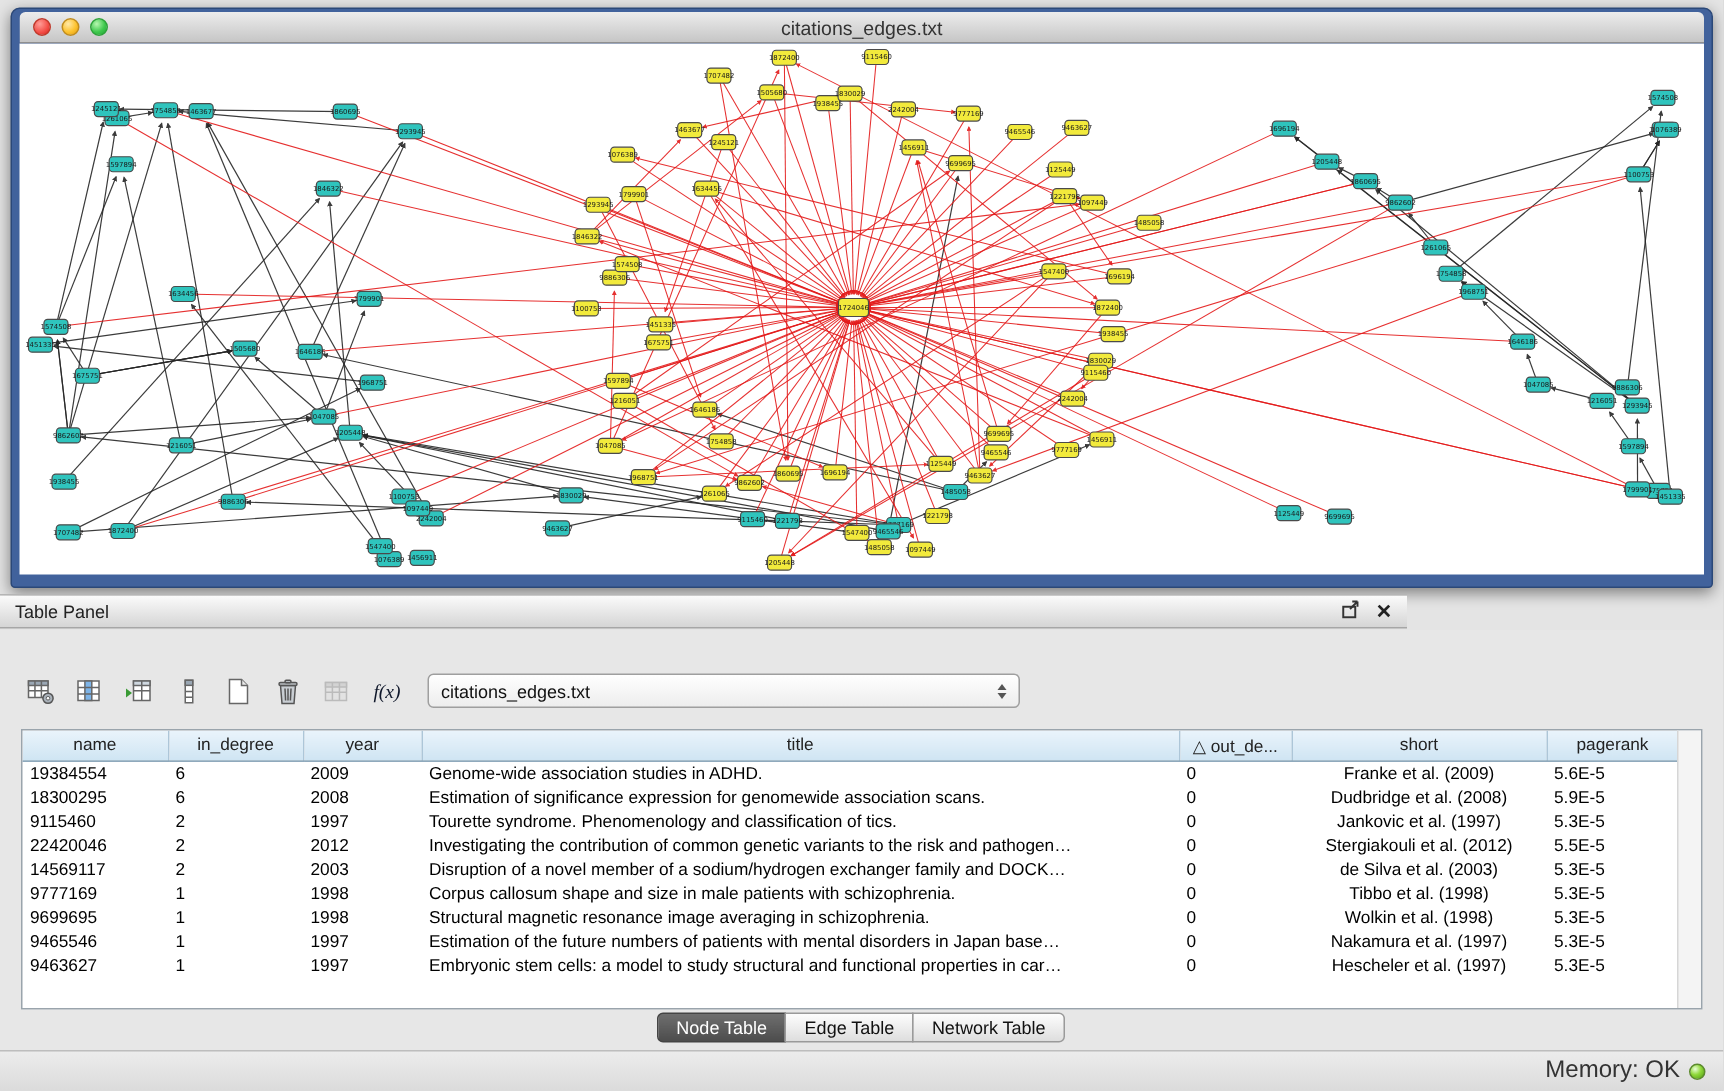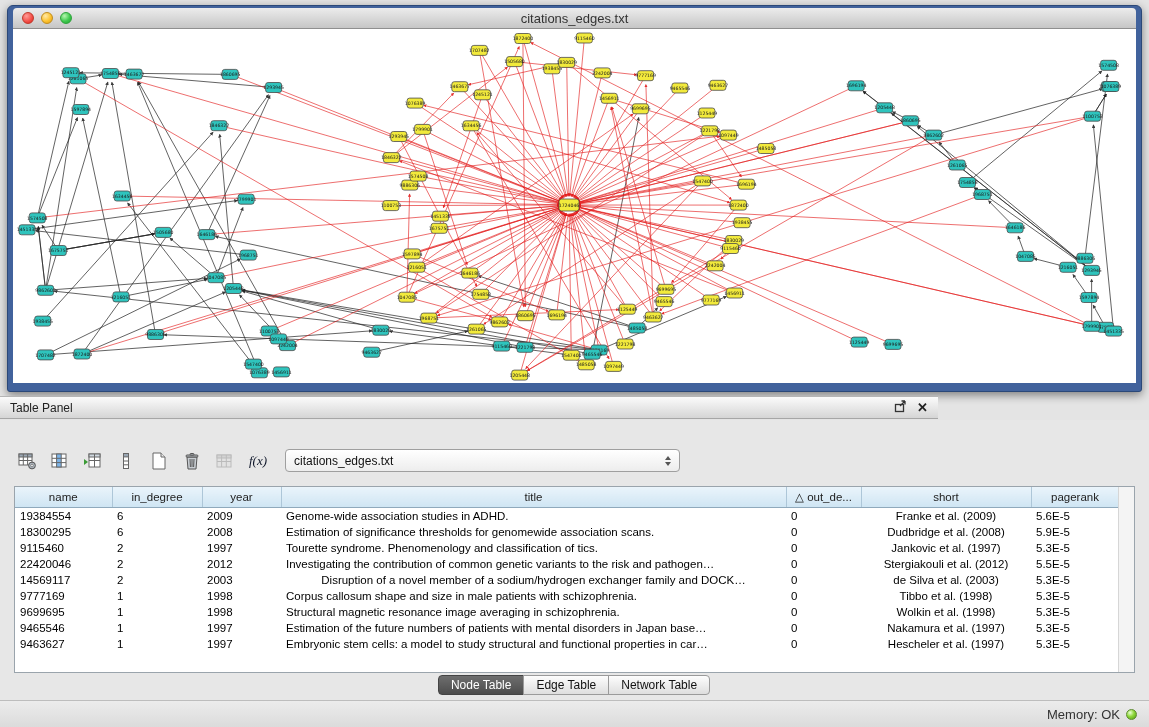--- a/index.html
+++ b/index.html
@@ -60,21 +60,21 @@
   .tabs { position:absolute; left:0; right:0; top:675px; display:flex; justify-content:center; }
   .tab { font-size:12px; padding:2px 12px; border:1px solid #9a9a9a; margin-left:-1px;
       background:linear-gradient(#fdfdfd,#dedede); color:#111; }
   .tab:first-child { border-radius:4px 0 0 4px;text-align:center; }
   .tab:last-child { border-radius:0 4px 4px 0; }
   .tab.active { background:linear-gradient(#6e6e6e,#4d4d4d); color:#fff; border-color:#444; }
 
   .statusbar { position:absolute; left:0; bottom:0; width:1149px; height:27px;
       background:linear-gradient(#ececec,#dbdbdb); border-top:1px solid #bdbdbd;
       display:flex; align-items:center; justify-content:flex-end; gap:6px; padding:0 12px;
-      font-size:13px; color:#333; }
+      font-size:16px; color:#333; }
   .led { width:11px; height:11px; border-radius:50%;
       background:radial-gradient(circle at 35% 30%, #eaffd8, #8fd83a 45%, #4f9a12);
       border:1px solid #5c8a2e; }
 </style>
 </head>
 <body>
 
 <div class="app">
 
   <div class="network-window">
@@ -863,21 +863,21 @@
             <td style="text-align: left;">2009</td>
             <td style="text-align: left;">Genome-wide association studies in ADHD.</td>
             <td style="text-align: left;">0</td>
             <td style="text-align: center;">Franke et al. (2009)</td>
             <td style="text-align: left; margin-top: 43px;">5.6E-5</td>
           </tr>
           <tr>
             <td style="text-align: left;">18300295</td>
             <td style="text-align: left;">6</td>
             <td style="text-align: left;">2008</td>
-            <td style="text-align: left;">Estimation of significance thresholds for genomewide association scans.</td>
+            <td style="text-align: left;">Estimation of significance expression for genomewide association scans.</td>
             <td style="text-align: left;">0</td>
             <td style="text-align: center;">Dudbridge et al. (2008)</td>
             <td style="text-align: left;">5.9E-5</td>
           </tr>
           <tr>
             <td style="text-align: left;">9115460</td>
             <td style="text-align: left;">2</td>
             <td style="text-align: left;">1997</td>
             <td style="text-align: left;">Tourette syndrome. Phenomenology and classification of tics.</td>
             <td style="text-align: left;">0</td>
@@ -890,21 +890,21 @@
             <td style="text-align: left;">2012</td>
             <td style="text-align: left;">Investigating the contribution of common genetic variants to the risk and pathogen…</td>
             <td style="text-align: left;">0</td>
             <td style="text-align: center;">Stergiakouli et al. (2012)</td>
             <td style="text-align: left;">5.5E-5</td>
           </tr>
           <tr>
             <td style="text-align: left;">14569117</td>
             <td style="text-align: left;">2</td>
             <td style="text-align: left;">2003</td>
-            <td style="text-align: center;">Disruption of a novel member of a sodium/hydrogen exchanger family and DOCK…</td>
+            <td style="text-align: left;">Disruption of a novel member of a sodium/hydrogen exchanger family and DOCK…</td>
             <td style="text-align: left;">0</td>
             <td style="text-align: center;">de Silva et al. (2003)</td>
             <td style="text-align: left;">5.3E-5</td>
           </tr>
           <tr>
             <td style="text-align: left;">9777169</td>
             <td style="text-align: left;">1</td>
             <td style="text-align: left;">1998</td>
             <td style="text-align: left;">Corpus callosum shape and size in male patients with schizophrenia.</td>
             <td style="text-align: left;">0</td>

